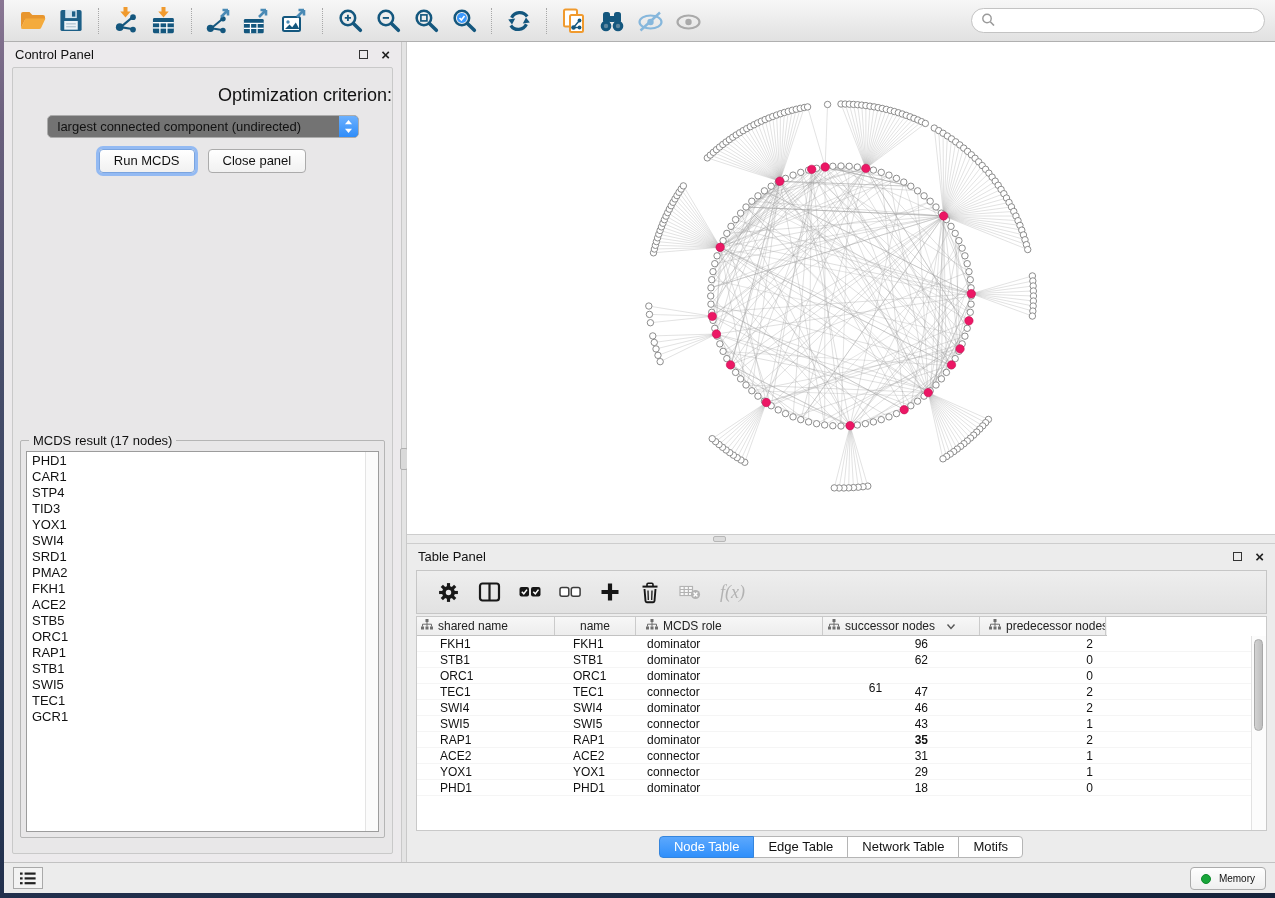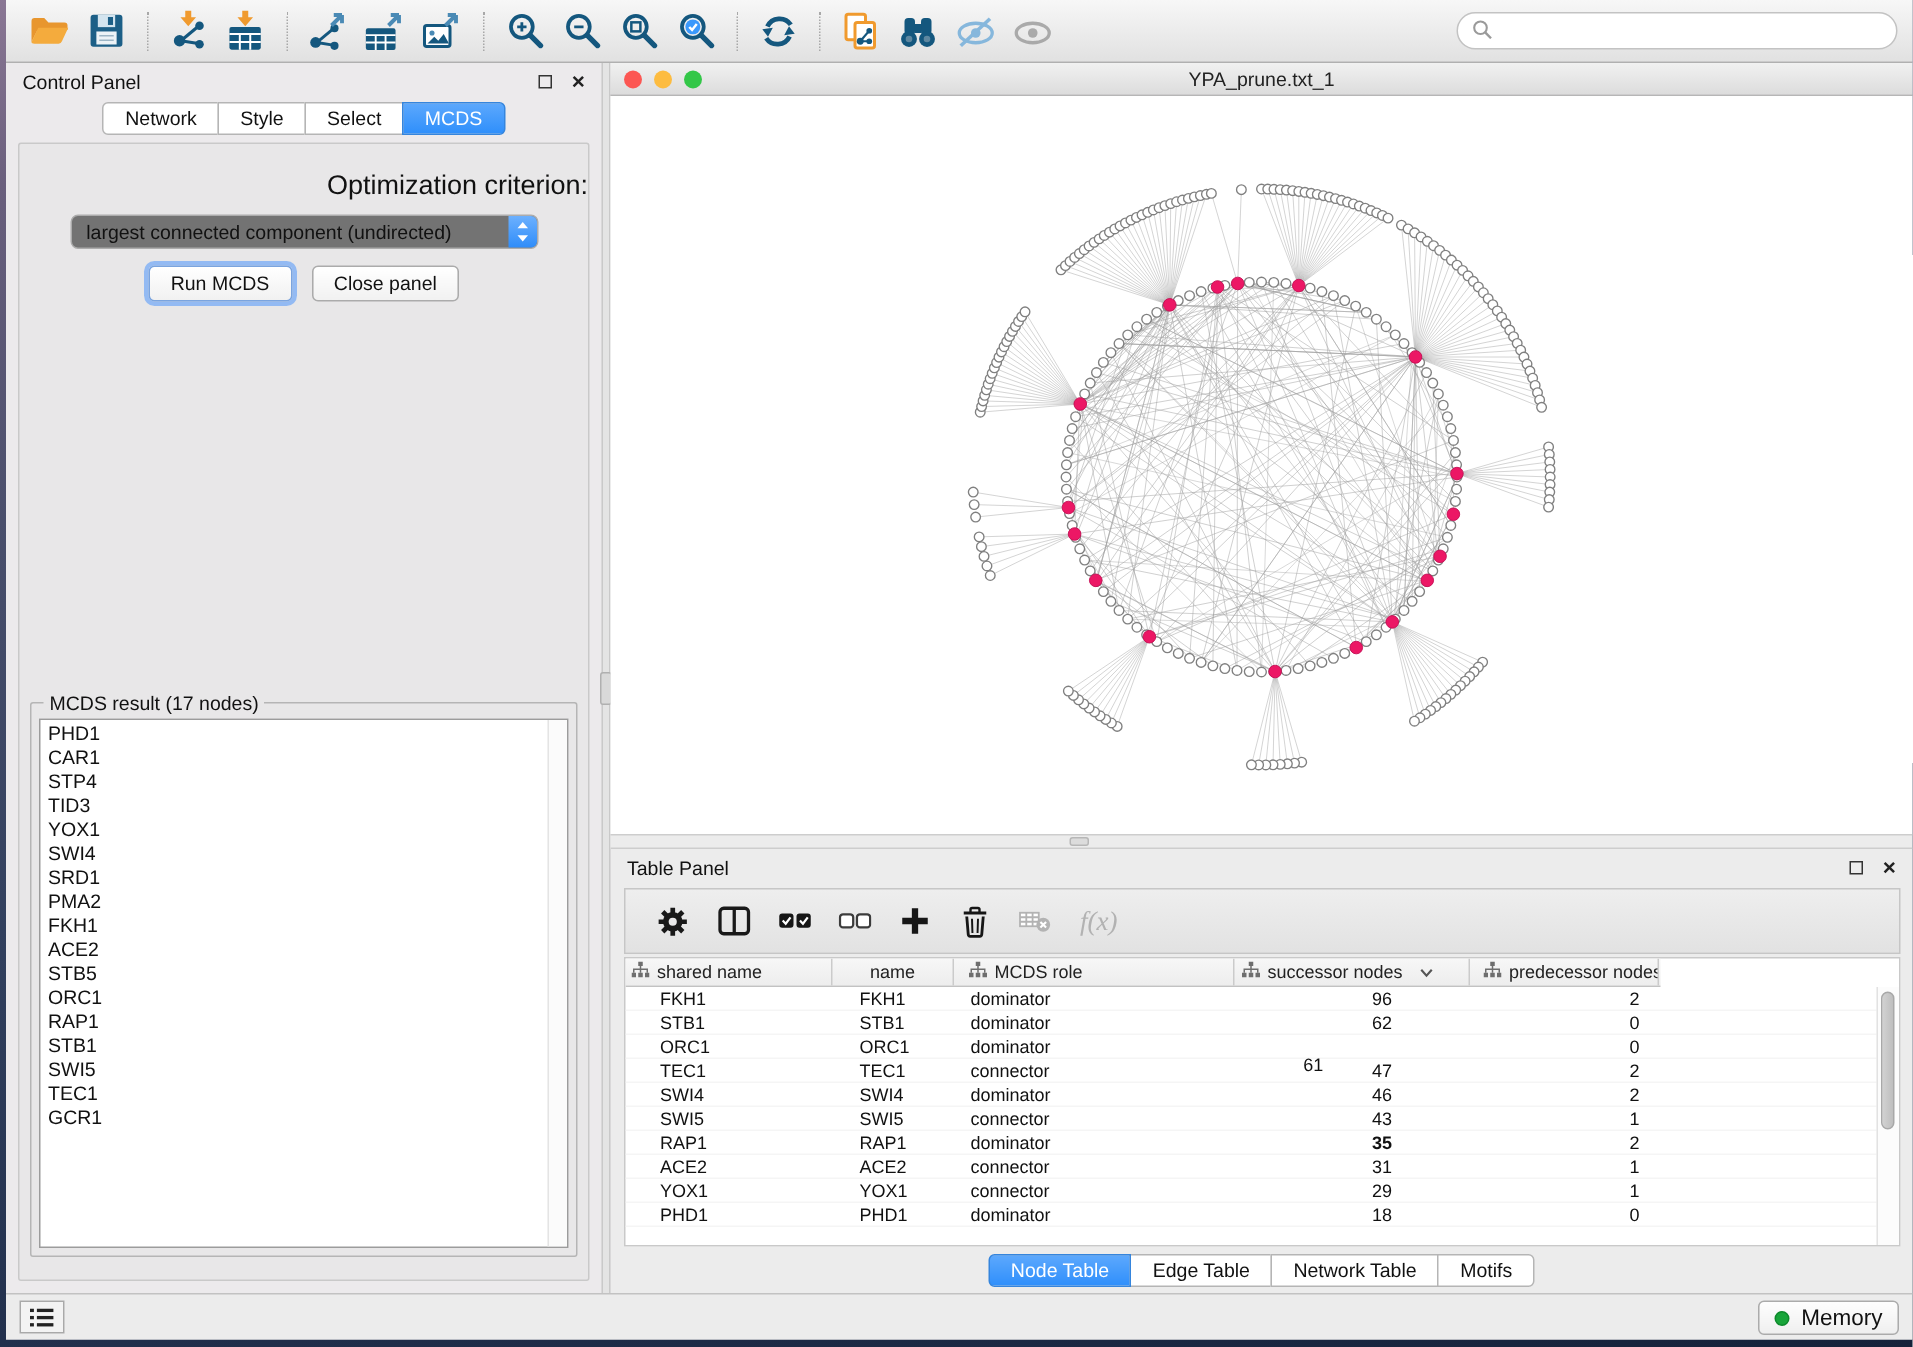--- a/index.html
+++ b/index.html
@@ -73,21 +73,21 @@
   .th { border-right:1px solid #cbcbcb; display:flex; align-items:center; gap:5px; font-size:12px; color:#222; overflow:hidden; white-space:nowrap; }
   .tr { display:flex; height:16px; align-items:center; border-bottom:1px solid #f5f5f5; }
   .td { font-size:12px; color:#111; white-space:nowrap; overflow:hidden; }
   .vtrack { position:absolute; right:0; top:19px; bottom:0; width:15px; background:#fcfcfc; border-left:1px solid #e2e2e2; }
   .vthumb { position:absolute; top:3px; left:2px; width:9px; height:92px; background:linear-gradient(90deg,#d2d2d2,#bebebe); border:1px solid #a8a8a8; border-radius:6px; }
   .tp-tabs { height:31px; flex:none; display:flex; justify-content:center; align-items:center; }
 
   
   .statusbar { height:31px; flex:none; background:#ececec; border-top:1px solid #c2c2c2; position:relative; }
   .list-btn { position:absolute; left:9px; top:4px; width:30px; height:22px; background:#f3f3f3; border:1px solid #a9a9a9; display:flex; align-items:center; justify-content:center; }
-  .memory-btn { position:absolute; right:9px; top:4px; height:23px; padding:0 10px; background:linear-gradient(#fefefe,#efefef); border:1px solid #ababab; border-radius:4px; display:flex; align-items:center; gap:8px; font-size:15px; color:#111; }
+  .memory-btn { position:absolute; right:9px; top:4px; height:23px; padding:0 10px; background:linear-gradient(#fefefe,#efefef); border:1px solid #ababab; border-radius:4px; display:flex; align-items:center; gap:8px; font-size:10px; color:#111; }
   .mem-dot { width:10px; height:10px; border-radius:50%; background:#18a53a; border:1px solid #0e8a2c; }
 </style>
 </head>
 <body>
 
 <div class="app">
 
   <div class="toolbar">
     <div class="tb-icons" id="tb-icons">
         <div class="tbi">
@@ -267,26 +267,20 @@
 
   <div class="main">
 
     <div class="cpanel">
       <div class="phead">
         <span>Control Panel</span>
         <span class="sp"></span>
         <span class="float-ico"></span>
         <span class="close-ico">×</span>
       </div>
-      <div class="cp-tabs" id="cp-tabs">
-          <span class="seg">Network</span>
-          <span class="seg">Style</span>
-          <span class="seg">Select</span>
-          <span class="seg active">MCDS</span>
-        </div>
       <div class="cp-page">
         <div class="opt-label">Optimization criterion:</div>
         <div class="select-box">
           <span class="val">largest connected component (undirected)</span>
           <span class="stepper">
             <svg width="9" height="15" viewBox="0 0 9 15">
                 <path d="M4.5 1 L8 5.2 H1 Z" fill="#fff"></path>
                 <path d="M4.5 14 L1 9.8 H8 Z" fill="#fff"></path>
               </svg>
           </span>
@@ -321,28 +315,20 @@
           </div>
         </div>
       </div>
     </div>
 
     <div class="vsplit">
         <div class="grab"></div>
       </div>
 
     <div class="rpane">
-      <div class="net-titlebar">
-        <div class="lights">
-          <span class="light" id="light-close" style="background: rgb(252, 87, 83);"></span>
-          <span class="light" id="light-min" style="background: rgb(253, 188, 64);"></span>
-          <span class="light" id="light-zoom" style="background: rgb(51, 199, 72);"></span>
-        </div>
-        <span class="net-title">YPA_prune.txt_1</span>
-      </div>
       <div class="net-canvas">
         <svg id="net-svg" width="100%" height="100%" viewBox="0 0 866 492" preserveAspectRatio="none">
             <g>
               <line x1="371.9686968378342" y1="139.2168129283395" x2="303.25652530432467" y2="245.83723246118927" stroke="#a0a0a0" stroke-width="0.6" opacity="0.55"></line>
               <line x1="371.9686968378342" y1="139.2168129283395" x2="304.02508882911786" y2="237.7066796366405" stroke="#a0a0a0" stroke-width="0.6" opacity="0.55"></line>
               <line x1="371.9686968378342" y1="139.2168129283395" x2="327.8277907312568" y2="177.5879172019785" stroke="#a0a0a0" stroke-width="0.6" opacity="0.55"></line>
               <line x1="371.9686968378342" y1="139.2168129283395" x2="323.23736968473804" y2="184.34251665273047" stroke="#a0a0a0" stroke-width="0.6" opacity="0.55"></line>
               <line x1="371.9686968378342" y1="139.2168129283395" x2="509.41208279802146" y2="148.8277907312568" stroke="#a0a0a0" stroke-width="0.6" opacity="0.55"></line>
               <line x1="371.9686968378342" y1="139.2168129283395" x2="305.30265740527045" y2="229.64042910385578" stroke="#a0a0a0" stroke-width="0.6" opacity="0.55"></line>
               <line x1="371.9686968378342" y1="139.2168129283395" x2="546.9198684057022" y2="316.627977633223" stroke="#a0a0a0" stroke-width="0.6" opacity="0.55"></line>

